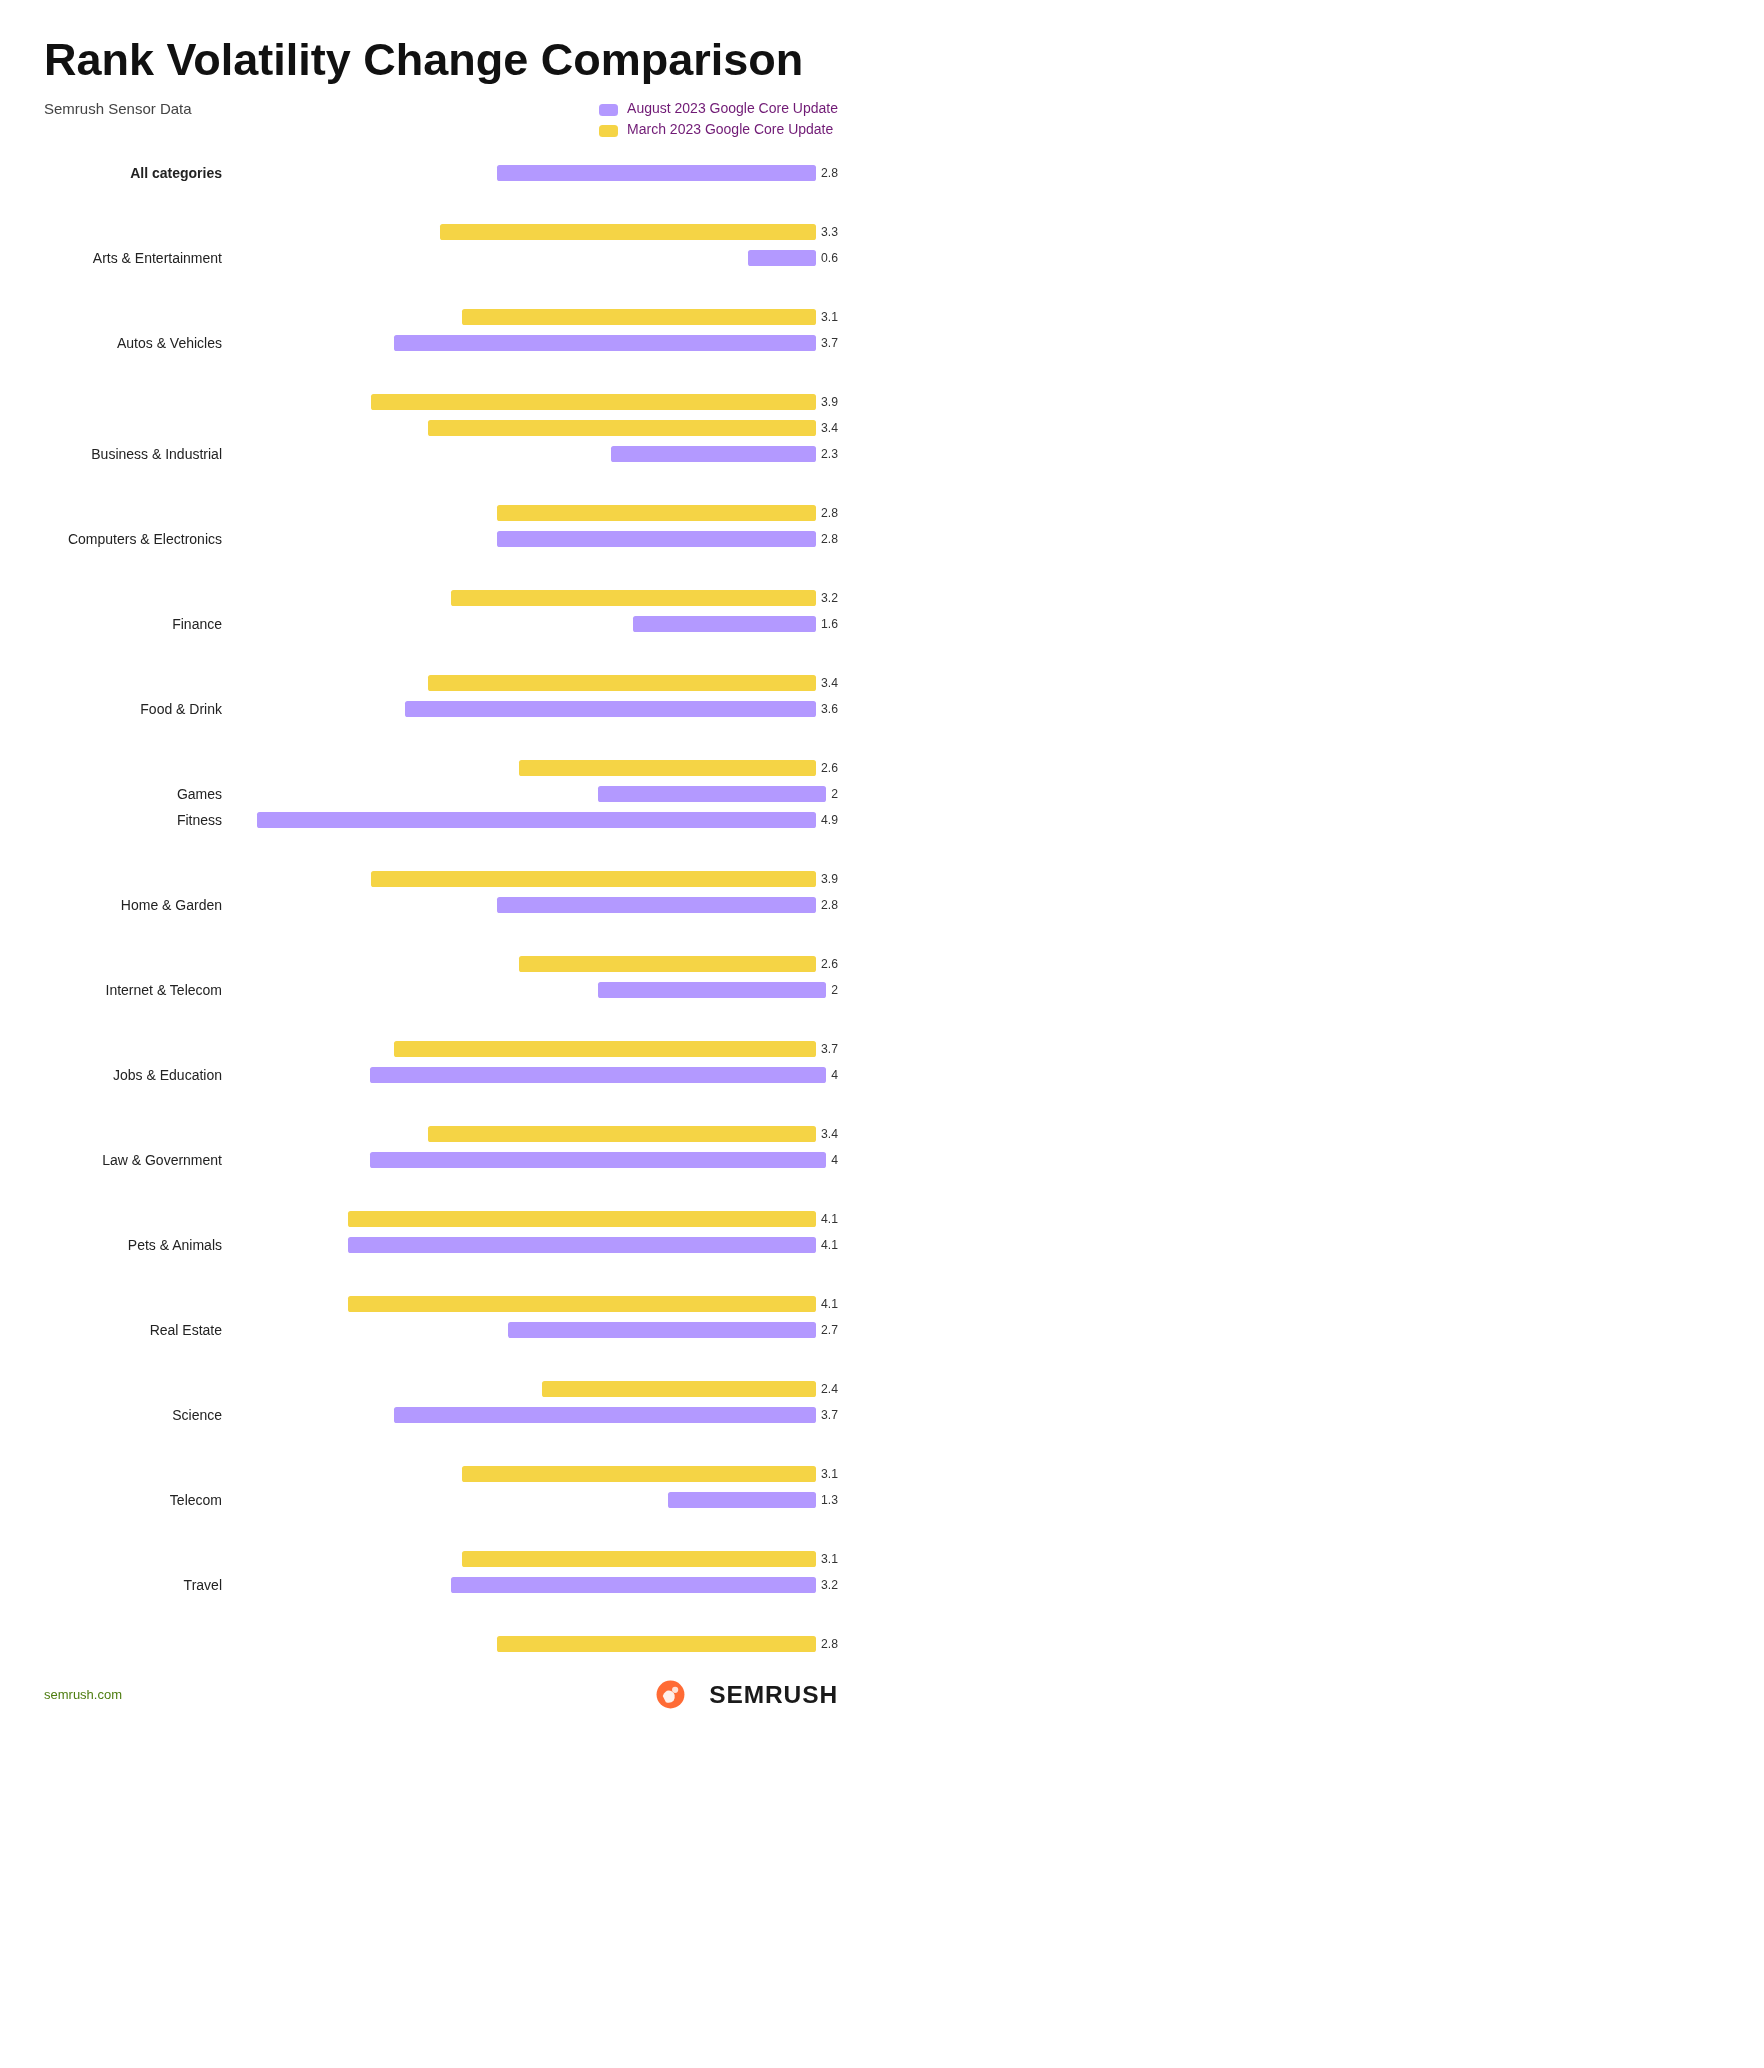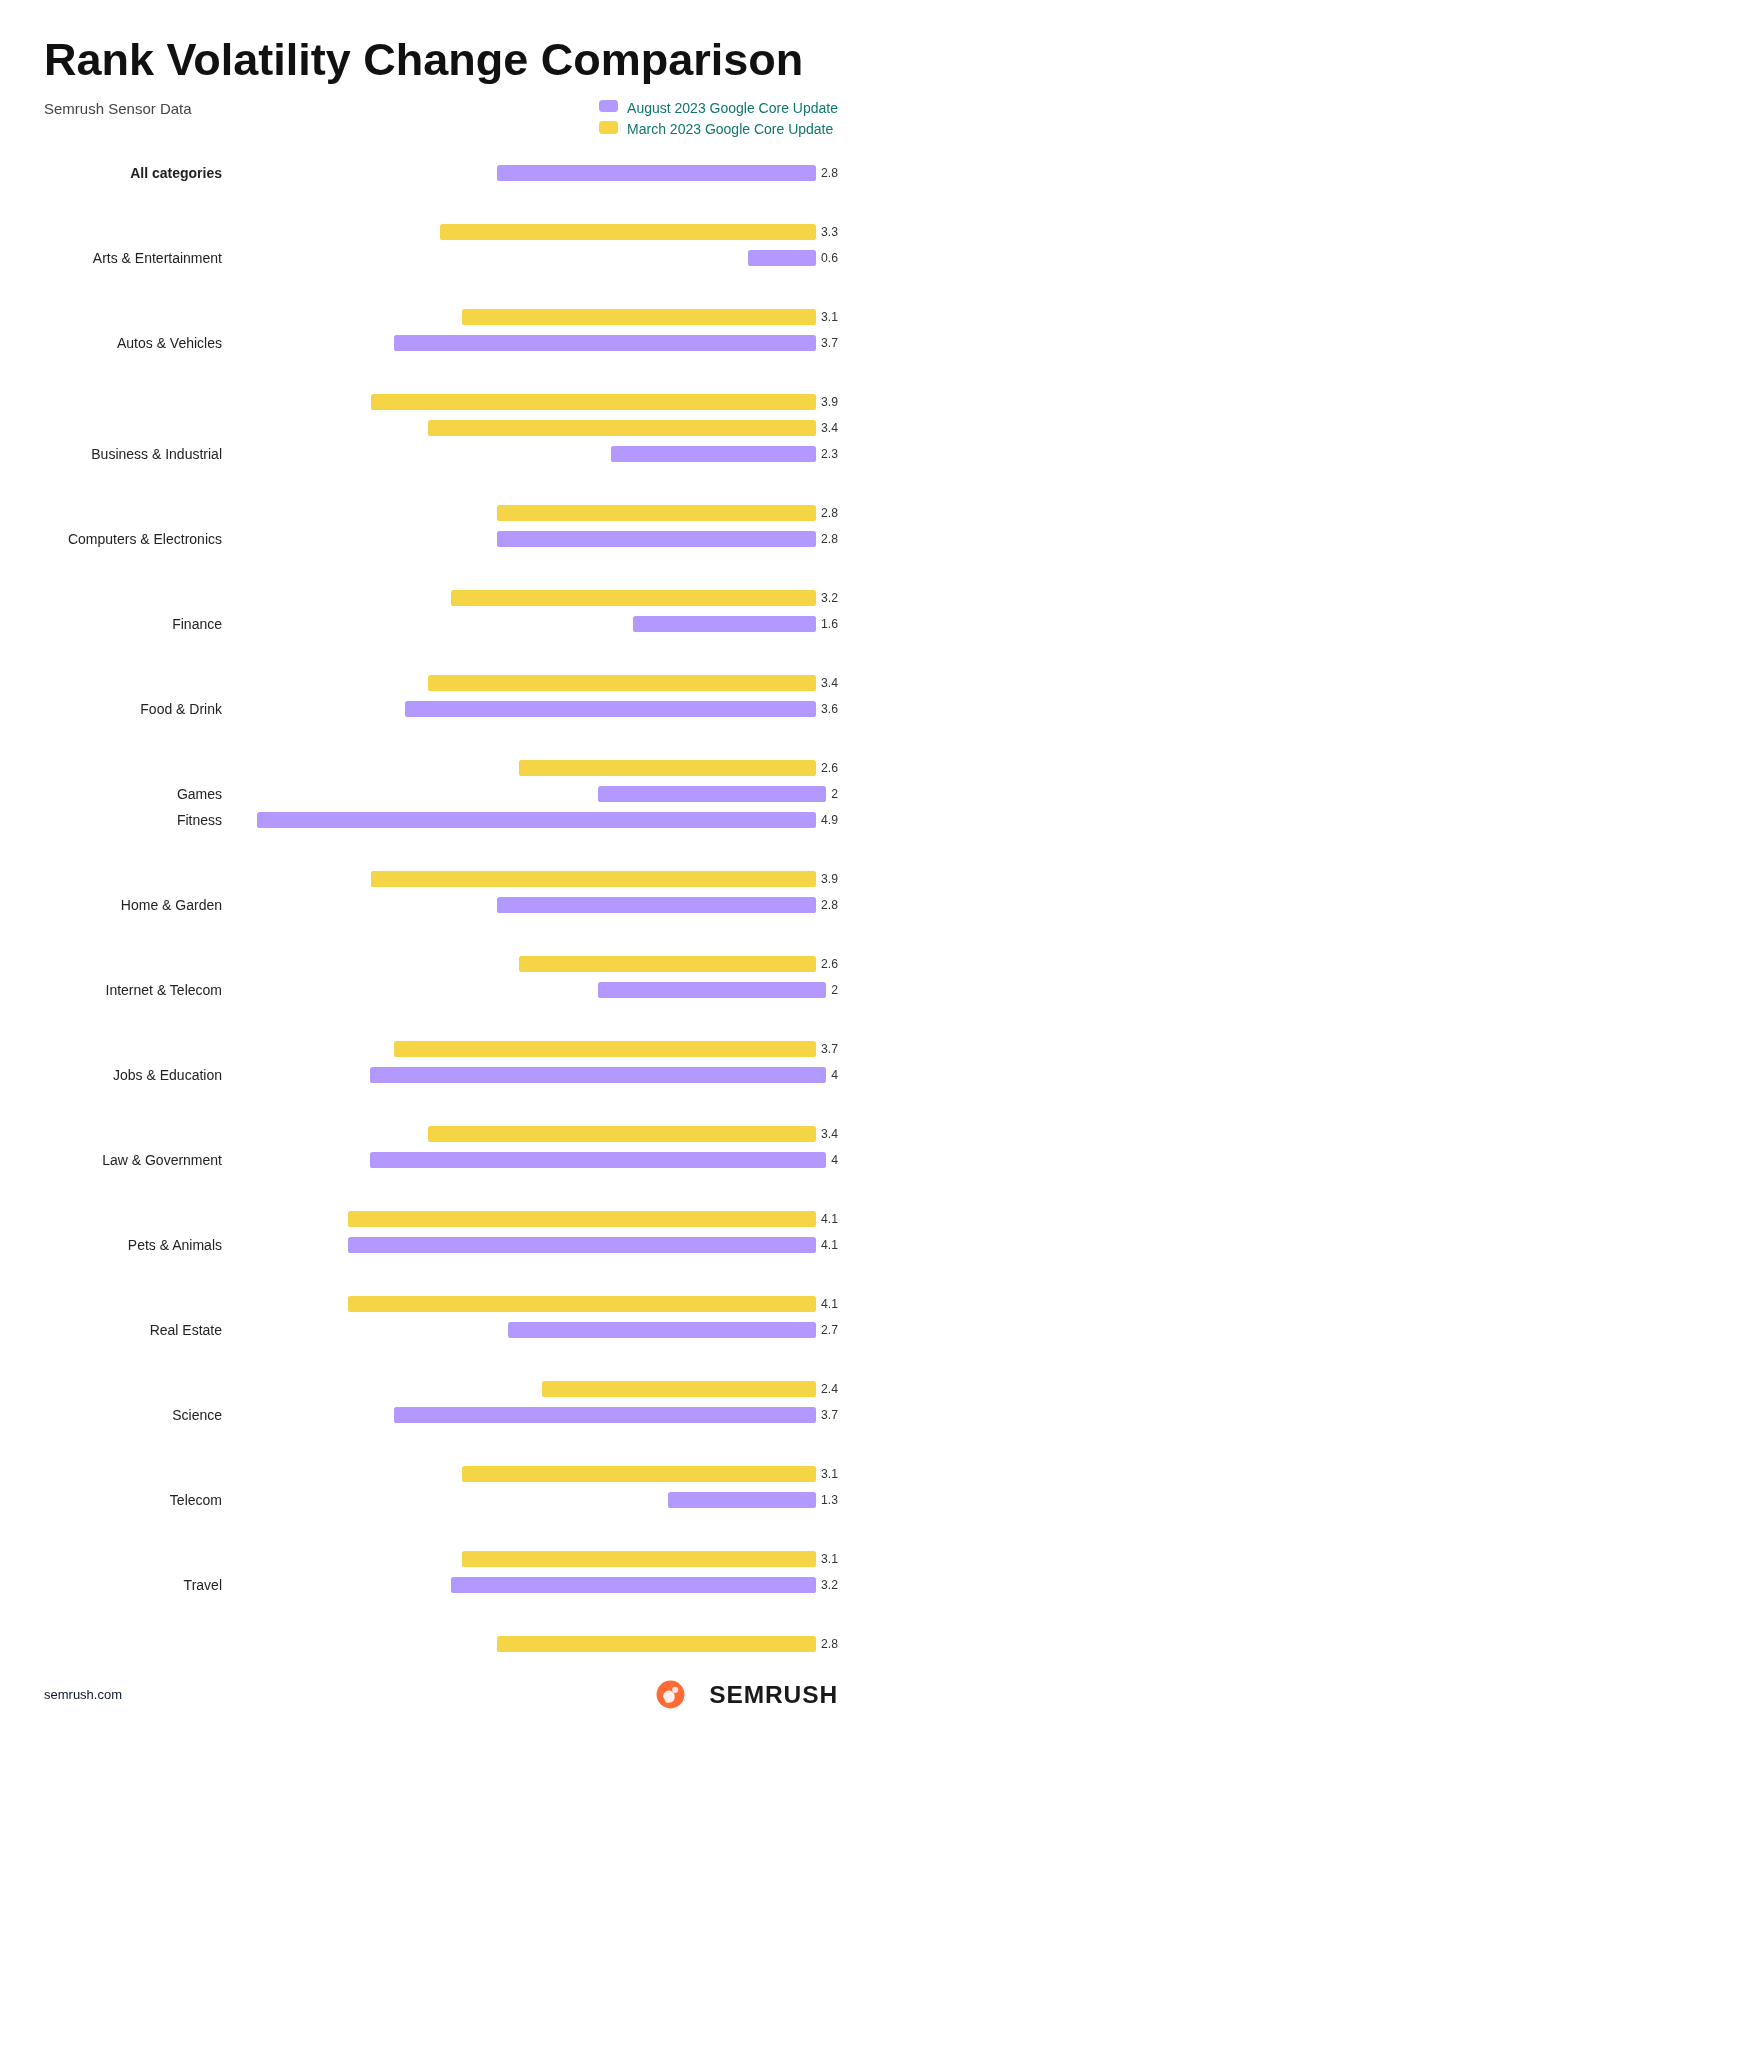--- a/index.html
+++ b/index.html
@@ -27,24 +27,24 @@
       font-size: 15px;
       color: #444;
     }
     .legend {
       display: flex;
       flex-direction: column;
       gap: 5.2px;
     }
     .legend-item {
       display: flex;
-      align-items: flex-start;
+      align-items: flex-end;
       gap: 8.7px;
       font-size: 14px;
-      color: #0f766e;
+      color: #701a75;
     }
     .legend-dot {
       width: 19px;
       height: 12.2px;
       border-radius: 3.5px;
     }
     .chart-area {
       margin-top: 8.7px;
     }
     .bar-row {
@@ -102,21 +102,21 @@
       gap: 40px;
     }
     .footer {
       display: flex;
       justify-content: space-between;
       align-items: center;
       margin-top: 26px;
     }
     .footer-url {
       font-size: 13px;
-      color: #0f172a;
+      color: #4d7c0f;
     }
     .semrush-logo {
       display: flex;
       align-items: center;
       gap: 23px;
     }
     .semrush-text {
       font-size: 24.5px;
       font-weight: 900;
       color: #1a1a1a;

